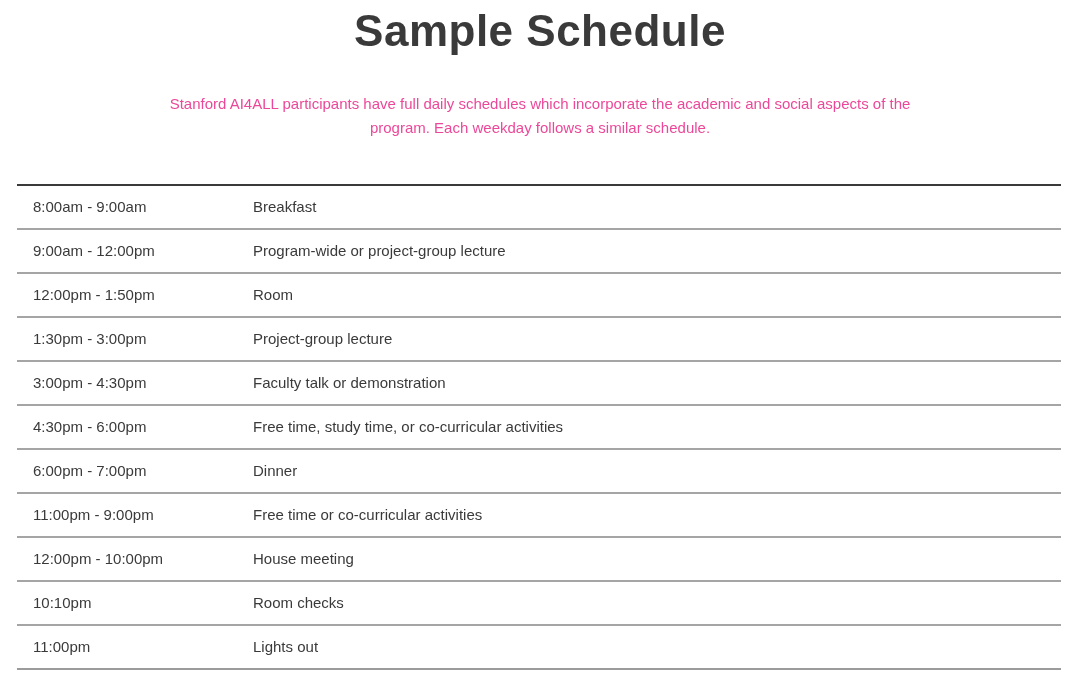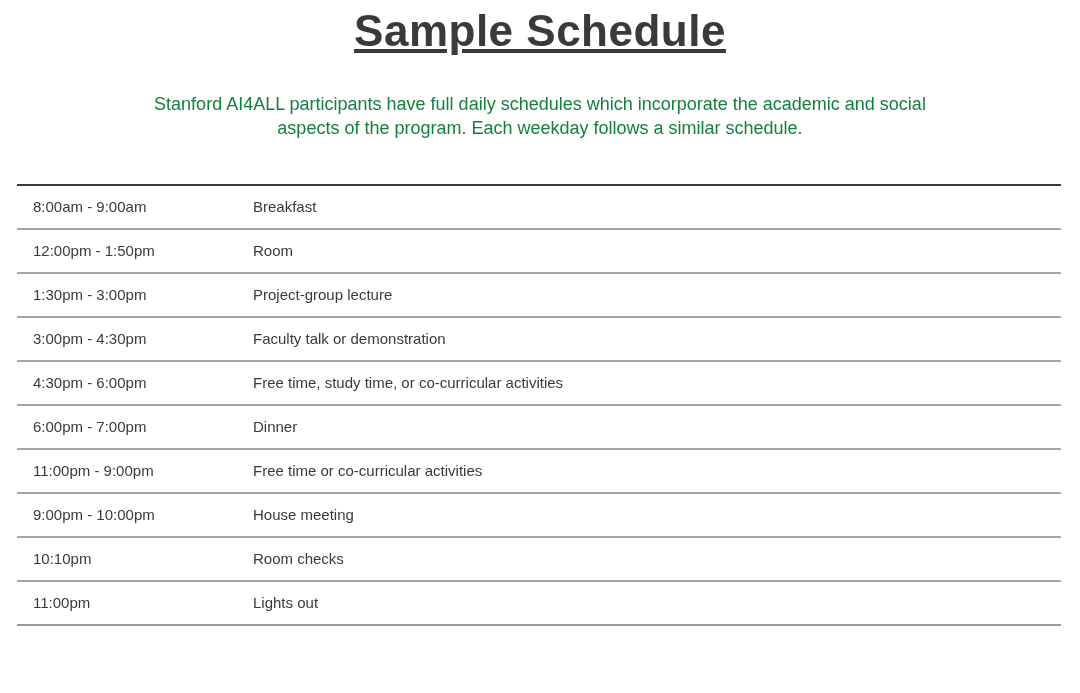--- a/index.html
+++ b/index.html
@@ -17,29 +17,28 @@
     background: #ffffff;
   }
   .page-title {
     margin-top: 5px;
     text-align: center;
     font-size: 44px;
     font-weight: 700;
     letter-spacing: 0.5px;
     color: #3a3a3a;
     line-height: 1.18;
-    text-decoration: underline;
   }
   .page-description {
     margin: 35px auto 8px auto;
     max-width: 790px;
     text-align: center;
-    font-size: 18px;
+    font-size: 15px;
     line-height: 24px;
-    color: #15803d;
+    color: #ec4899;
   }
   .schedule-table {
     margin: 44px 19px 0 17px;
     width: 1044px;
     border-collapse: collapse;
     border-top: 2px solid #3a3a3a;
     border-bottom: 2px solid #9b9b9b;
     font-size: 15px;
     color: #3a3a3a;
   }
@@ -72,20 +71,24 @@
 
   <p class="page-description">Stanford AI4ALL participants have full daily schedules which incorporate the academic and social aspects of the program. Each weekday follows a similar schedule.</p>
 
   <table class="schedule-table">
     <tbody>
     <tr>
       <td class="time-cell">8:00am - 9:00am</td>
       <td class="activity-cell">Breakfast</td>
     </tr>
 
+    <tr>
+      <td class="time-cell">9:00am - 12:00pm</td>
+      <td class="activity-cell">Program-wide or project-group lecture</td>
+    </tr>
 
     <tr>
       <td class="time-cell">12:00pm - 1:50pm</td>
       <td class="activity-cell">Room</td>
     </tr>
 
     <tr>
       <td class="time-cell">1:30pm - 3:00pm</td>
       <td class="activity-cell">Project-group lecture</td>
     </tr>
@@ -104,21 +107,21 @@
       <td class="time-cell">6:00pm - 7:00pm</td>
       <td class="activity-cell">Dinner</td>
     </tr>
 
     <tr>
       <td class="time-cell">11:00pm - 9:00pm</td>
       <td class="activity-cell">Free time or co-curricular activities</td>
     </tr>
 
     <tr>
-      <td class="time-cell">9:00pm - 10:00pm</td>
+      <td class="time-cell">12:00pm - 10:00pm</td>
       <td class="activity-cell">House meeting</td>
     </tr>
 
     <tr>
       <td class="time-cell">10:10pm</td>
       <td class="activity-cell">Room checks</td>
     </tr>
 
     <tr>
       <td class="time-cell">11:00pm</td>

